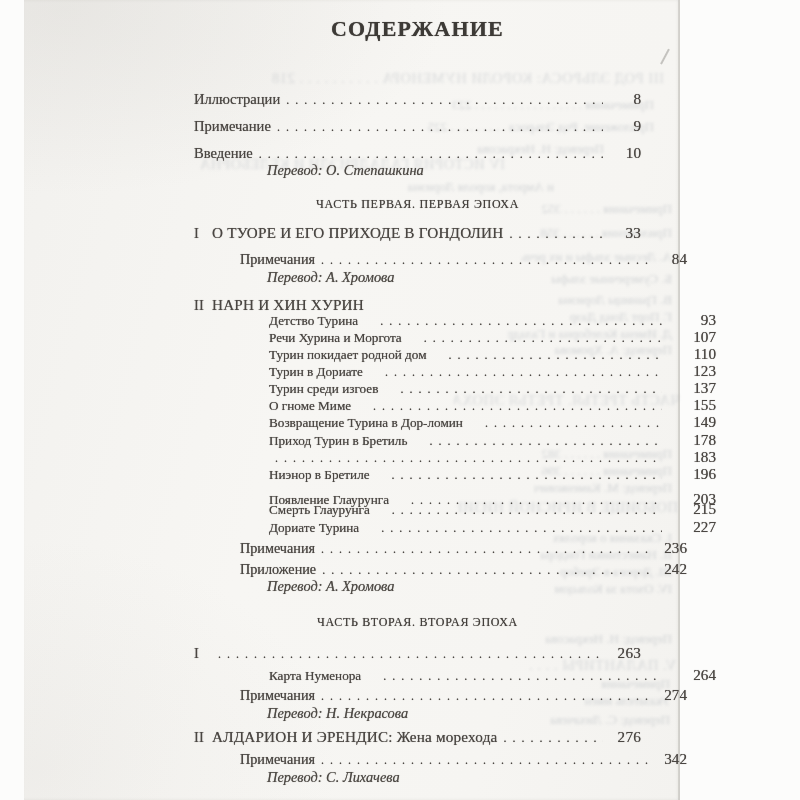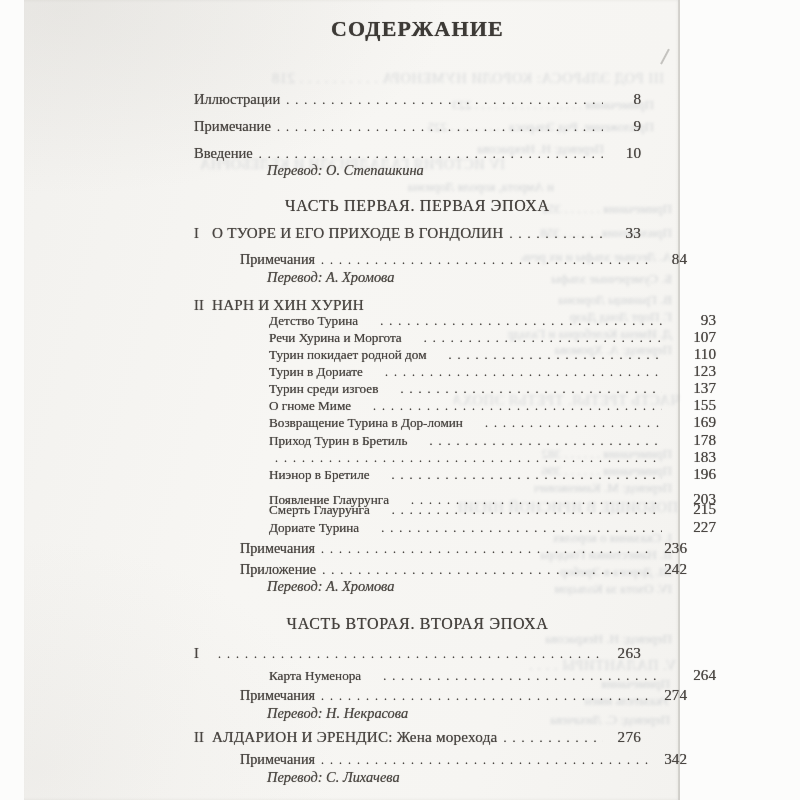--- a/index.html
+++ b/index.html
@@ -18,21 +18,21 @@
     background:rgba(135,132,128,.45);transform:rotate(28deg);filter:blur(.5px);}
 
   
   .title{position:absolute;left:170px;width:447px;top:16px;margin:0;
     text-align:center;font-size:22px;font-weight:bold;letter-spacing:1.2px;
     color:#3d3a36;text-shadow:0 0 .8px rgba(61,58,54,.85);}
   .row{position:absolute;left:170px;width:447px;display:flex;align-items:baseline;
     color:#4a4642;text-shadow:0 0 .7px rgba(74,70,66,.8);white-space:nowrap;font-family:Liberation Serif, serif;}
   .lbl{white-space:nowrap;}
   .item0{font-size:14.6px;}
-  .part{justify-content:center;font-size:16px;letter-spacing:.7px;color:#45413d;}
+  .part{justify-content:center;font-size:12px;letter-spacing:.7px;color:#45413d;}
   .chapter{font-size:15.2px;letter-spacing:.2px;}
   .roman{flex:none;width:18px;font-size:14.6px;}
   .note{padding-left:46px;font-size:14.2px;}
   .sub{padding-left:75px;font-size:13.2px;gap:16px;}
   .trans{padding-left:73px;font-style:italic;font-size:14.4px;color:#4e4a45;}
   .leader{flex:1 1 auto;overflow:hidden;white-space:nowrap;font-size:12px;
     letter-spacing:6px;margin:0 8px 0 6px;color:#4a4642;}
   .pg{flex:none;min-width:30px;text-align:right;font-size:15.2px;}
 
   
@@ -149,21 +149,21 @@
           <span class="pg">137</span>
         </div>
       <div class="row sub" style="top:396px">
           <span class="lbl">О гноме Миме</span>
           <span class="leader">..........................................................................................</span>
           <span class="pg">155</span>
         </div>
       <div class="row sub" style="top:413px">
           <span class="lbl">Возвращение Турина в Дор-ломин</span>
           <span class="leader">..........................................................................................</span>
-          <span class="pg">169</span>
+          <span class="pg">149</span>
         </div>
       <div class="row sub" style="top:431px">
           <span class="lbl">Приход Турин в Бретиль</span>
           <span class="leader">..........................................................................................</span>
           <span class="pg">178</span>
         </div>
       <div class="row sub" style="top:448px">
           <span class="leader">..........................................................................................</span>
           <span class="pg">183</span>
         </div>

